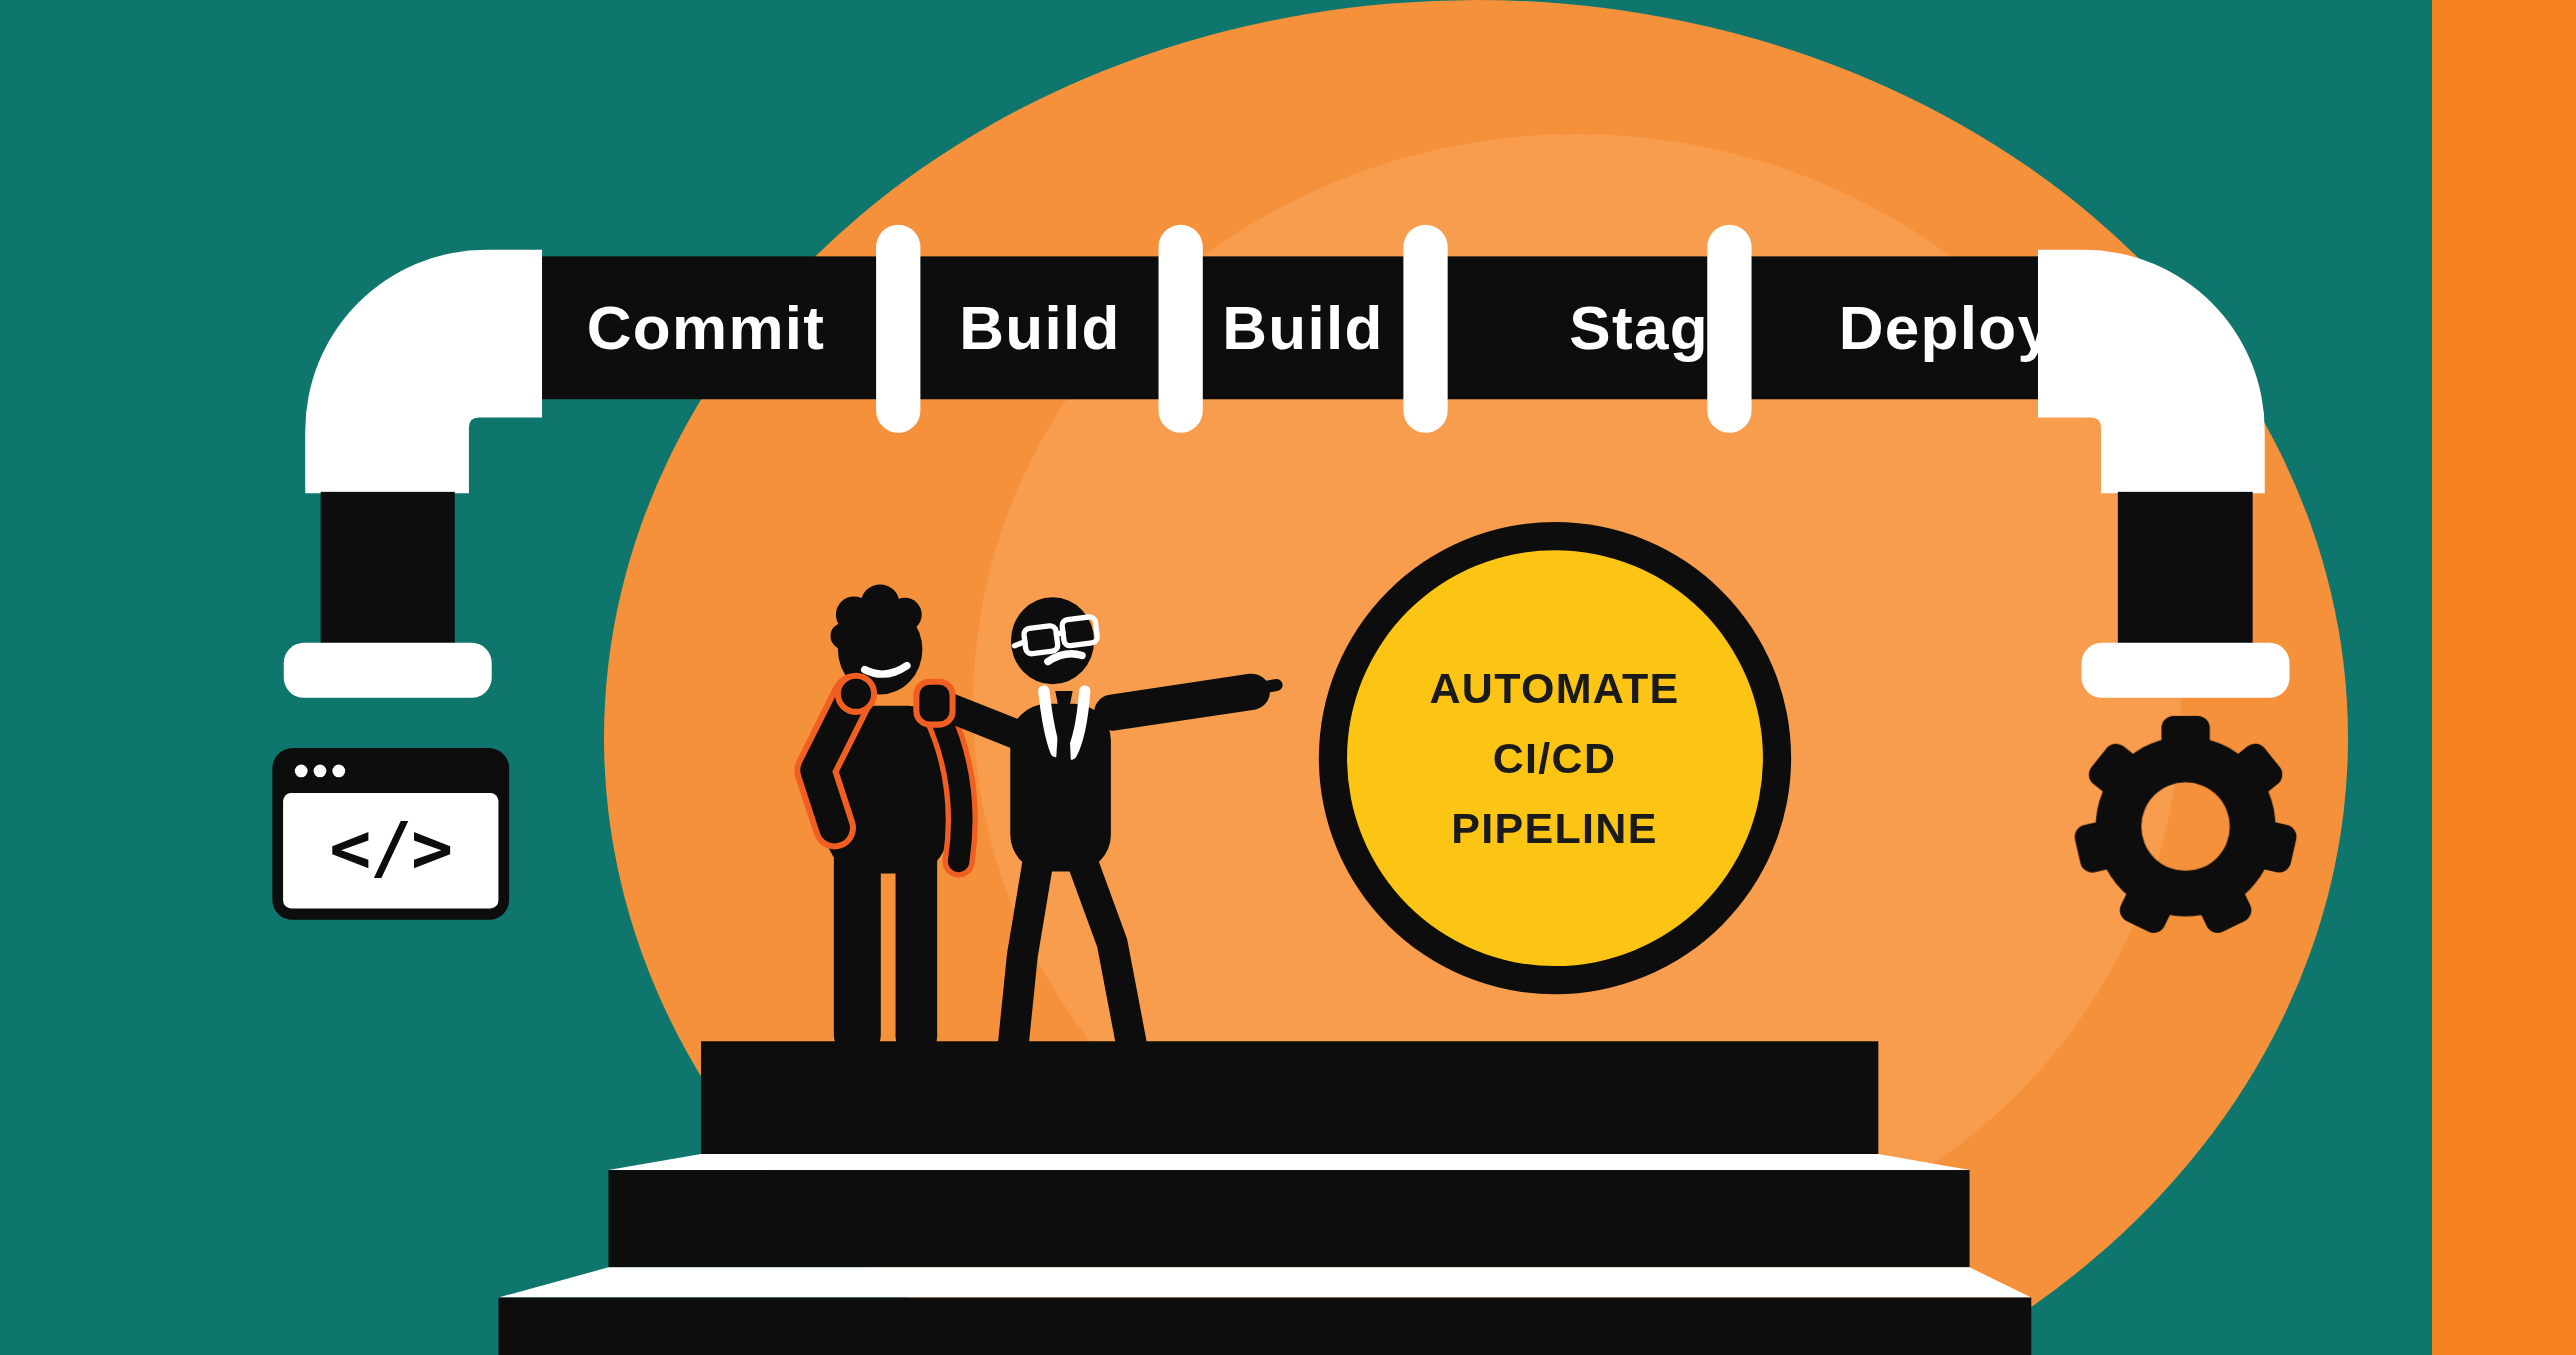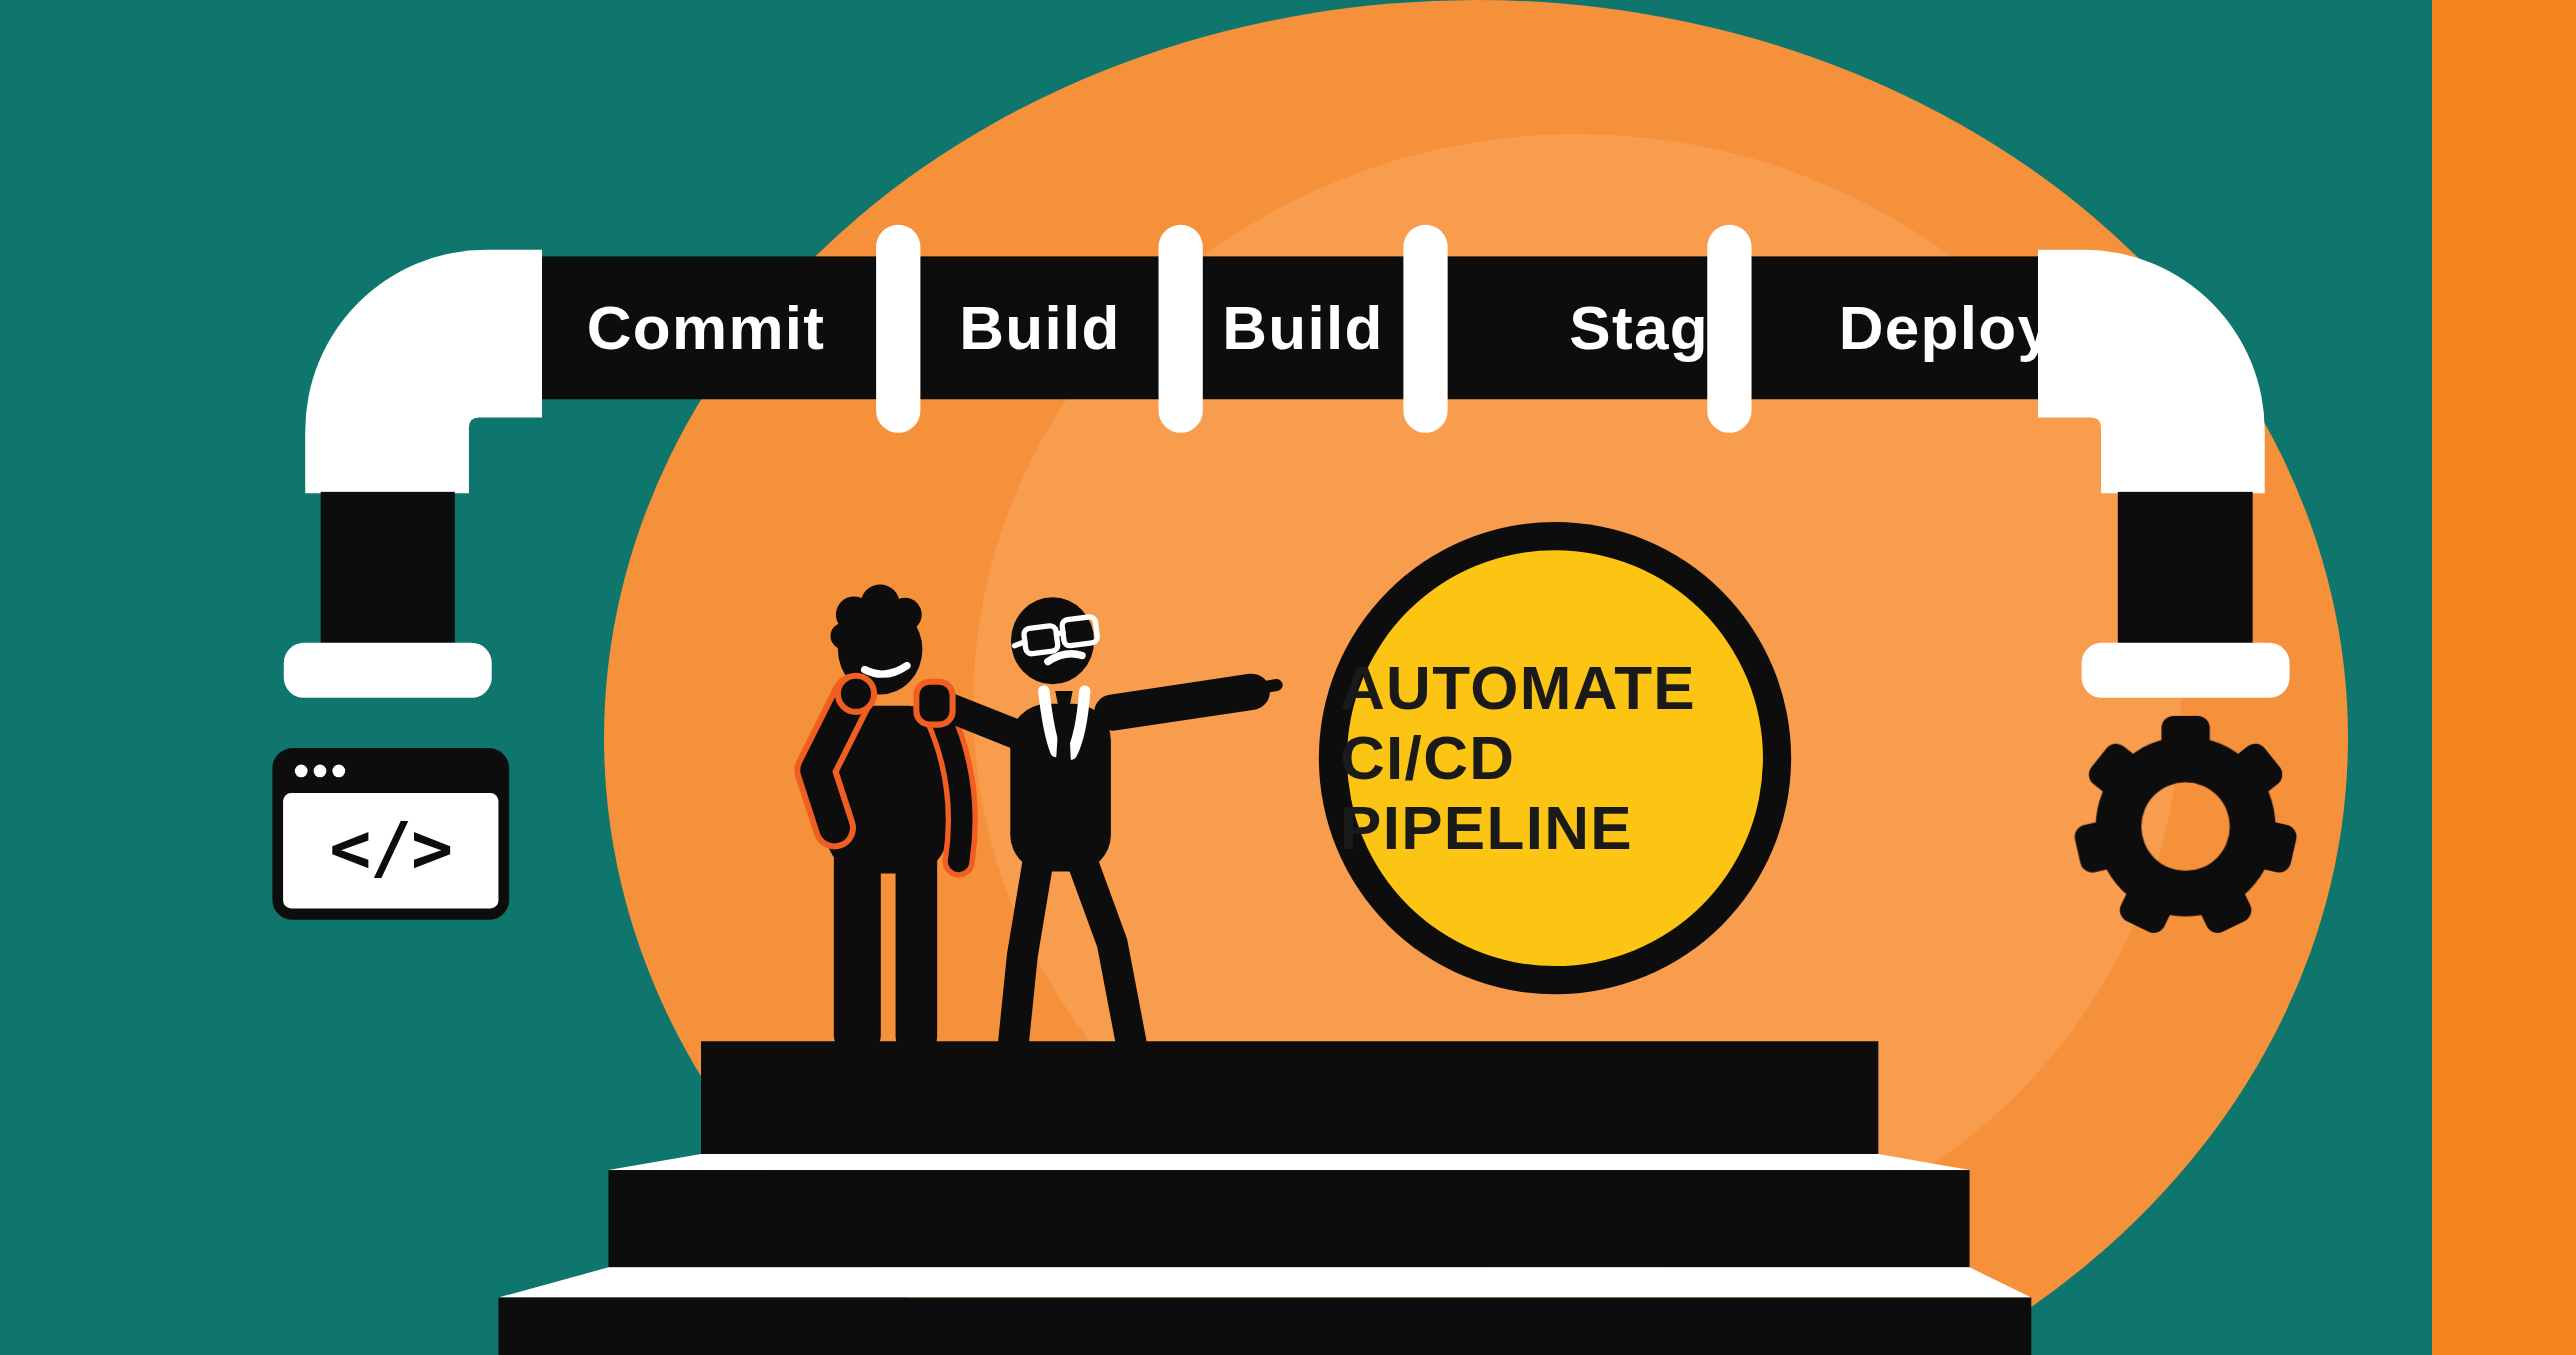--- a/index.html
+++ b/index.html
@@ -30,24 +30,24 @@
     text-align: center;
   }
   .badge-text {
     position: absolute;
     left: 1340px;
     top: 649px;
     width: 429px;
     height: 217px;
     display: flex;
     flex-direction: column;
-    align-items: flex-start;
+    align-items: center;
     justify-content: center;
     color: #1A1A1A;
-    font-size: 62px;
+    font-size: 43px;
     font-weight: 700;
     letter-spacing: 1.3px;
     text-align: center;
   }
   .badge-line { line-height: 70px; }
   .code-glyph {
     position: absolute;
     left: 283px;
     top: 793px;
     width: 215px;

